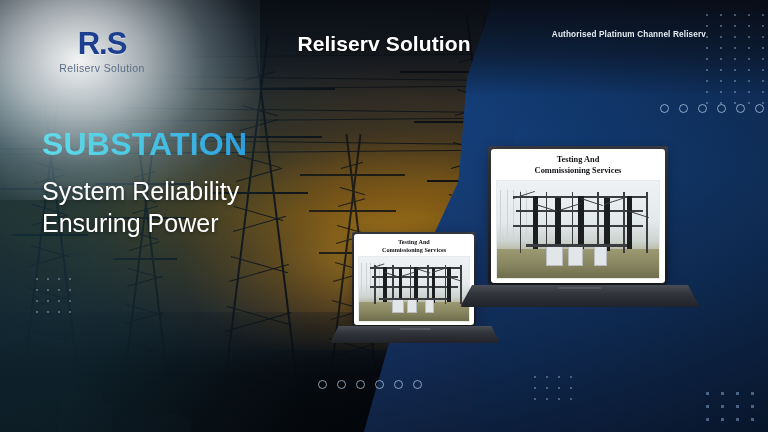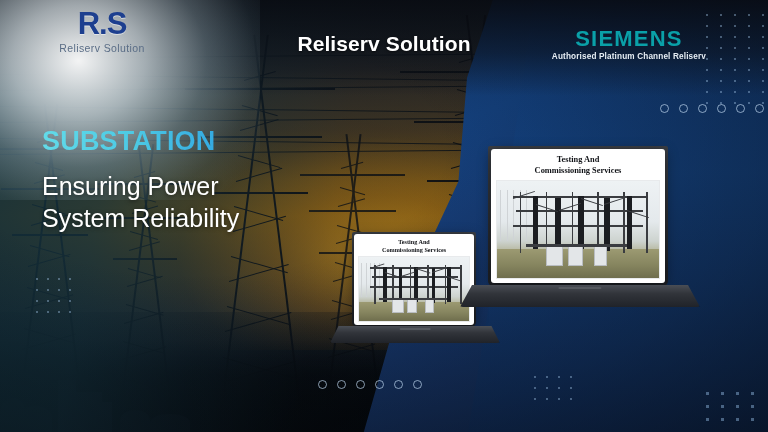--- a/index.html
+++ b/index.html
@@ -97,21 +97,21 @@
   }
   .dotgrid.sq i { border-radius:0; width:3px; height:3px; background:rgba(150,190,230,.45); }
   .circrow { position:absolute; display:flex; gap:10px; }
   .circrow b {
     display:block; width:9px; height:9px; border-radius:50%;
     border:1.2px solid rgba(190,214,238,.70); background:transparent;
   }
 
   
   .logo-wrap {
-    position:absolute; left:38px; top:0; width:128px; height:62px;
+    position:absolute; left:38px; top:20px; width:128px; height:62px;
     display:flex; flex-direction:column; align-items:center; justify-content:center;
   }
   .logo-rs {
     font-family:"Liberation Sans", sans-serif;
     font-weight:700; font-size:31px; letter-spacing:-1px;
     color:#1d3f8f; line-height:1;
     text-shadow:0 1px 0 rgba(255,255,255,.5);
   }
   .logo-sub {
     margin-top:3px; font-size:10.5px; letter-spacing:.4px;
@@ -128,21 +128,21 @@
     color:#0aa0a8; line-height:1;
   }
   .siemens-sub {
     margin-top:2px; font-size:8.2px; font-weight:700; letter-spacing:.15px;
     color:#e7eef4;
   }
 
   
   .hero { position:absolute; left:42px; top:126px; width:330px; }
   .h1 {
-    font-size:27px; font-weight:700; line-height:1.17; letter-spacing:.2px;
+    font-size:32px; font-weight:700; line-height:1.17; letter-spacing:.2px;
     background:linear-gradient(90deg,#62dbe9 0%, #4cc9e4 28%, #2b9ee0 62%, #1b6fd8 100%);
     -webkit-background-clip:text; background-clip:text;
     -webkit-text-fill-color:transparent; color:#3fb6e4;
     text-transform:uppercase;
   }
   .h2 {
     margin-top:12px;
     font-size:25px; font-weight:400; line-height:1.28; color:#ffffff;
     text-shadow:0 1px 4px rgba(0,0,0,.55);
   }
@@ -492,31 +492,30 @@
     </div>
 
   <div class="logo-wrap">
     <div class="logo-rs">R.S</div>
     <div class="logo-sub">Reliserv Solution</div>
   </div>
 
   <div class="brand-title">Reliserv Solution</div>
 
   <div class="siemens-wrap">
-    <div class="siemens">SIEMENS</div>
     <div class="siemens-sub">Authorised Platinum Channel Reliserv</div>
   </div>
 
   <div class="hero">
     <div class="h1">
       <div>SUBSTATION</div>
     </div>
     <div class="h2">
+      <div>System Reliability</div>
       <div>Ensuring Power</div>
-      <div>System Reliability</div>
     </div>
   </div>
 
 
   <div class="device" style="left:330px; top:232px; width:170px; height:130px;">
     <div class="lid" style="position:absolute; left:22px; top:0; width:124px; height:95px; padding:2px;">
       <div class="screen" style="width:100%; height:100%; padding:4px 4px 3px;">
         <div class="sttl" style="font-size:6.2px;">Testing And</div>
         <div class="sttl" style="font-size:6.2px; margin-bottom:2px;">Commissioning Services</div>
         <div class="photo subphoto" style="width:100%; flex:1;">

